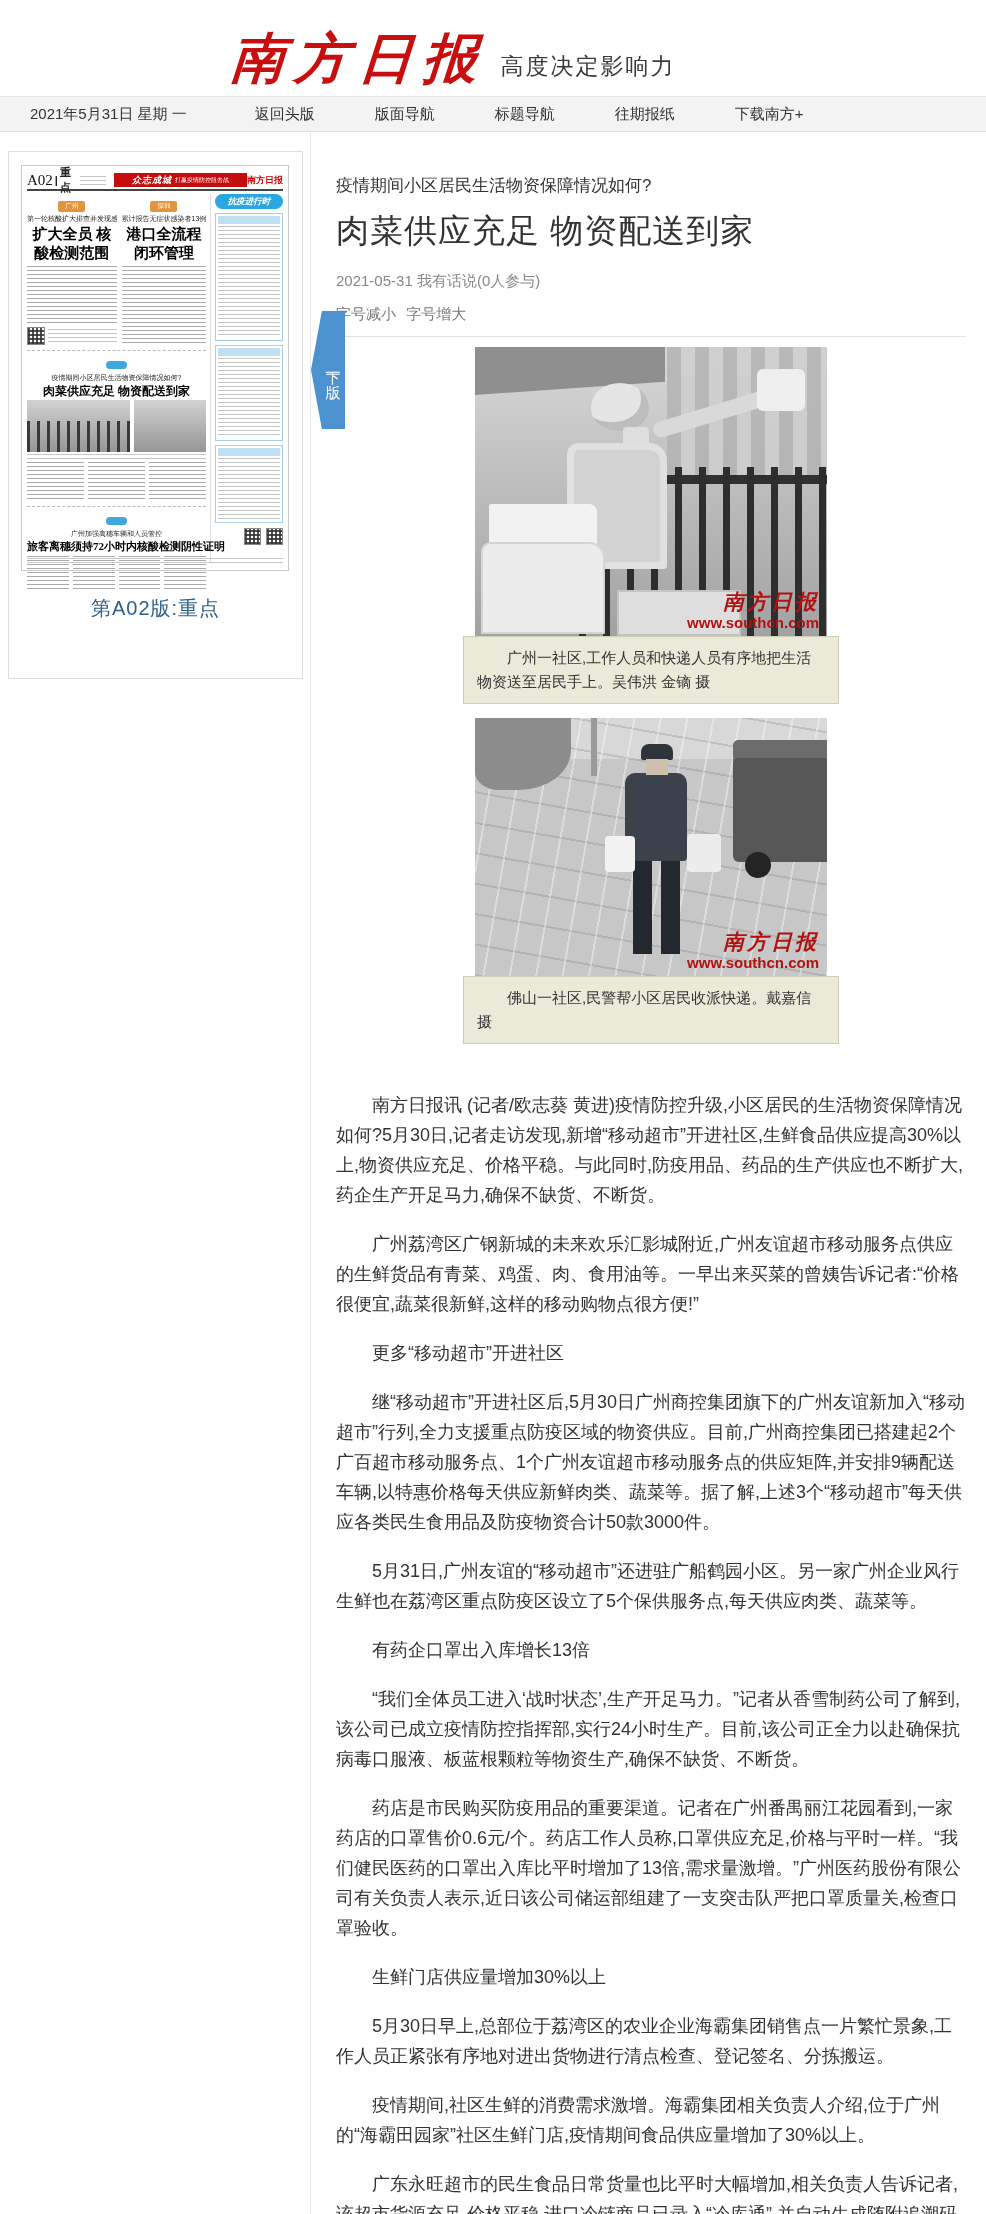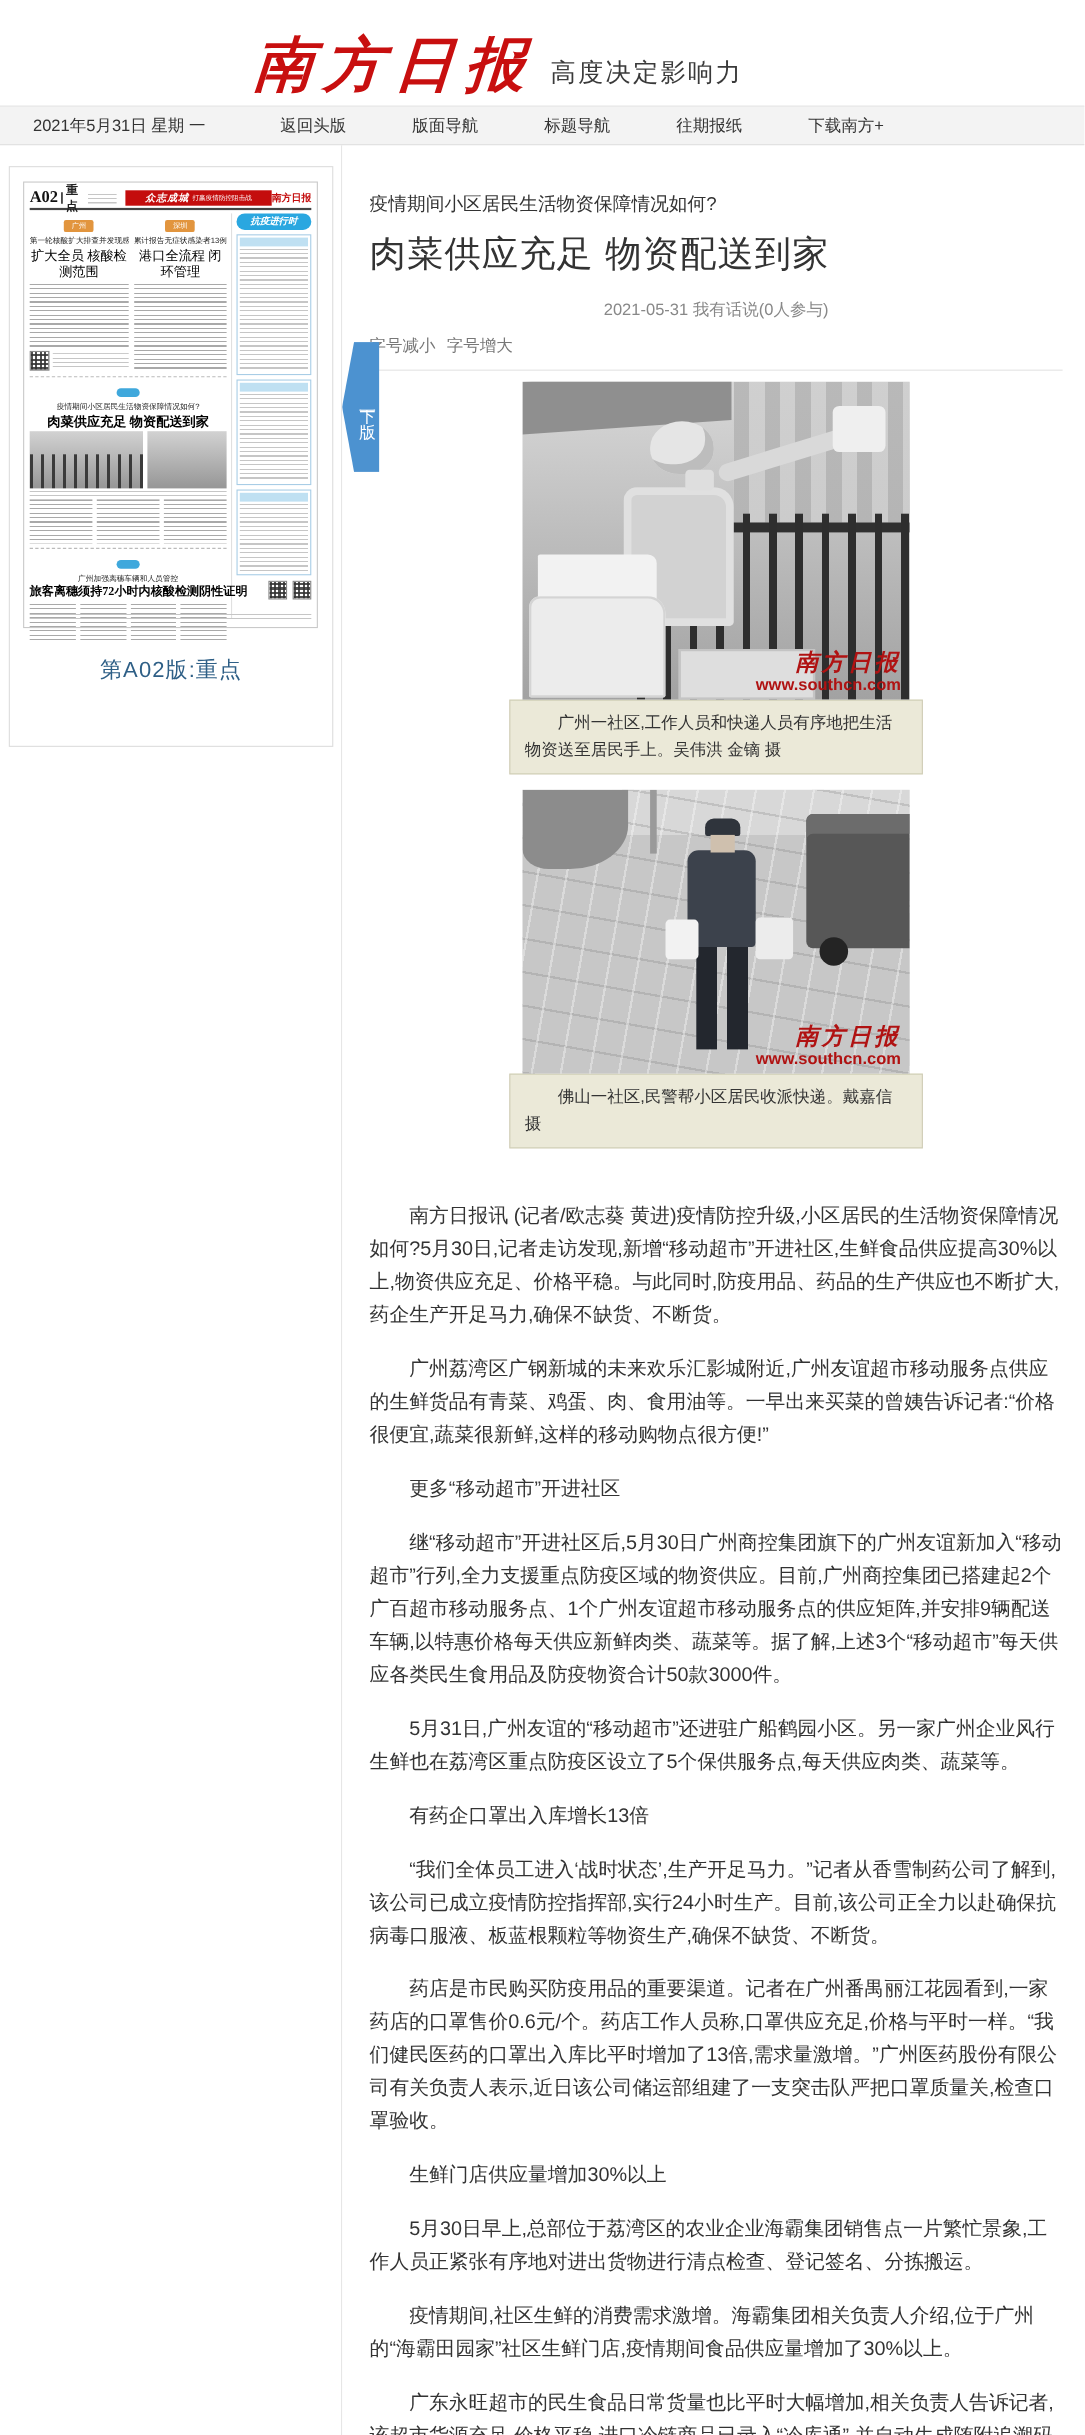--- a/index.html
+++ b/index.html
@@ -31,56 +31,56 @@
     cursor:pointer;z-index:5;}
   .next-tab span{writing-mode:vertical-rl;text-orientation:upright;color:#fff;font-size:15px;letter-spacing:7px;padding-left:9px;}
 
   
   .thumb-box{margin:19px 7px 0 8px;border:1px solid #ddd;background:#fff;padding:13px 12px 56px;}
   .page-caption{margin-top:24px;text-align:center;font-size:20px;color:#2e5f86;letter-spacing:1px;}
 
   
   .paper{width:268px;height:406px;border:1px solid #c9c9c9;background:#fff;position:relative;padding:5px 5px 4px;cursor:pointer;}
   .p-head{display:flex;align-items:center;height:20px;border-bottom:2px solid #444;}
-  .p-pageno{font-family:"Liberation Serif",serif;font-weight:700;font-size:15px;color:#111;}
+  .p-pageno{font-family:"Liberation Serif",serif;font-weight:400;font-size:15px;color:#111;}
   .p-sec{font-size:11px;font-weight:700;color:#222;margin-left:2px;}
   .p-headst{width:36px;height:9px;margin-left:4px;}
   .p-redbanner{margin-left:8px;background:#c40d0d;color:#fff;height:14px;display:flex;align-items:center;padding:0 18px;white-space:nowrap;}
   .p-redbanner .b1{font-family:"Liberation Serif",serif;font-style:italic;font-weight:700;font-size:9px;letter-spacing:1px;}
   .p-redbanner .b2{font-size:6px;margin-left:3px;}
   .p-mast{margin-left:auto;color:#c40d0d;font-family:"Liberation Serif",serif;font-weight:700;font-size:9px;white-space:nowrap;}
   .p-body{display:flex;margin-top:3px;height:368px;}
   .p-left{width:184px;border-right:1px solid #e0e0e0;padding-right:4px;}
   .p-right{flex:1;padding-left:4px;display:flex;flex-direction:column;}
 
   .tag{display:inline-block;background:#e2953e;color:#fff;font-size:6.5px;padding:1px 7px;border-radius:2px;}
   .tag-blue{display:inline-block;background:#3fa8dc;color:#fff;font-size:6px;padding:1px 8px;border-radius:6px;}
   .p-kicker{font-size:7px;color:#222;white-space:nowrap;overflow:hidden;margin:2px 0 1px;}
-  .p-h1{font-family:"Liberation Serif",serif;font-weight:400;font-size:12px;line-height:1.25;color:#000;}
+  .p-h1{font-family:"Liberation Serif",serif;font-weight:700;font-size:15px;line-height:1.25;color:#000;}
   .p-h2{font-family:"Liberation Serif",serif;font-weight:700;font-size:12px;line-height:1.2;color:#000;white-space:nowrap;}
   .two-col{display:flex;gap:5px;}
   .two-col .col{width:50%;text-align:center;}
   .st{background:repeating-linear-gradient(180deg,#a9a9a9 0 1px,transparent 1px 4px);}
   .st-l{background:repeating-linear-gradient(180deg,#c6c6c6 0 1px,transparent 1px 4px);}
   .qr{background-color:#fff;border:1px solid #888;
       background-image:repeating-linear-gradient(0deg,rgba(50,50,50,.85) 0 2px,transparent 2px 4px),
                        repeating-linear-gradient(90deg,rgba(50,50,50,.85) 0 2px,transparent 2px 4px);}
   .p-mid{border-top:1px dashed #bbb;margin-top:4px;padding-top:2px;text-align:center;}
   .mp-photos{display:flex;gap:4px;margin-top:2px;}
   .mp{height:52px;background:linear-gradient(180deg,#d2d2d2,#969696);position:relative;overflow:hidden;}
   .mp.fence:after{content:"";position:absolute;inset:40% 0 0 0;background:repeating-linear-gradient(90deg,#3a3a3a 0 3px,transparent 3px 10px);}
   .p-sideban{height:15px;border-radius:8px;background:#2aa7e0;color:#fff;font-size:8.5px;display:flex;align-items:center;justify-content:center;font-style:italic;font-weight:700;}
   .p-sbox{border:1px solid #a8cde6;margin-top:4px;padding:2px;}
   .p-sbox .hd{height:8px;background:#bfe0f2;margin-bottom:2px;}
   .p-foot{position:absolute;left:5px;right:5px;bottom:4px;height:8px;}
 
   
   .supertitle{font-size:17px;color:#333;margin-bottom:12px;}
   .art-title{font-size:33px;font-weight:400;color:#333;letter-spacing:1px;margin-bottom:18px;}
-  .art-meta{font-size:15px;color:#888;margin-bottom:14px;text-align:center;}
+  .art-meta{font-size:15px;color:#888;margin-bottom:14px;}
   .font-ctl{font-size:15px;color:#777;margin-bottom:12px;}
   .font-ctl span{cursor:pointer;margin-right:6px;}
   .art-divider{border-top:1px solid #e3e3e3;margin:0 0 10px;}
 
   figure{width:376px;margin:0 auto 14px;}
   .caption-box{background:#ebe9d8;border:1px solid #cfcdb6;padding:9px 13px;font-size:15px;line-height:24px;color:#333;text-indent:2em;}
   .photo{position:relative;width:352px;margin:0 auto;overflow:hidden;}
   .wm{position:absolute;right:8px;bottom:6px;text-align:right;color:#b01212;line-height:1;}
   .wm .wm1{font-family:"Liberation Serif",serif;font-style:italic;font-weight:700;font-size:21px;letter-spacing:3px;}
   .wm .wm2{font-weight:700;font-size:15px;margin-top:2px;margin-left:40px;}

